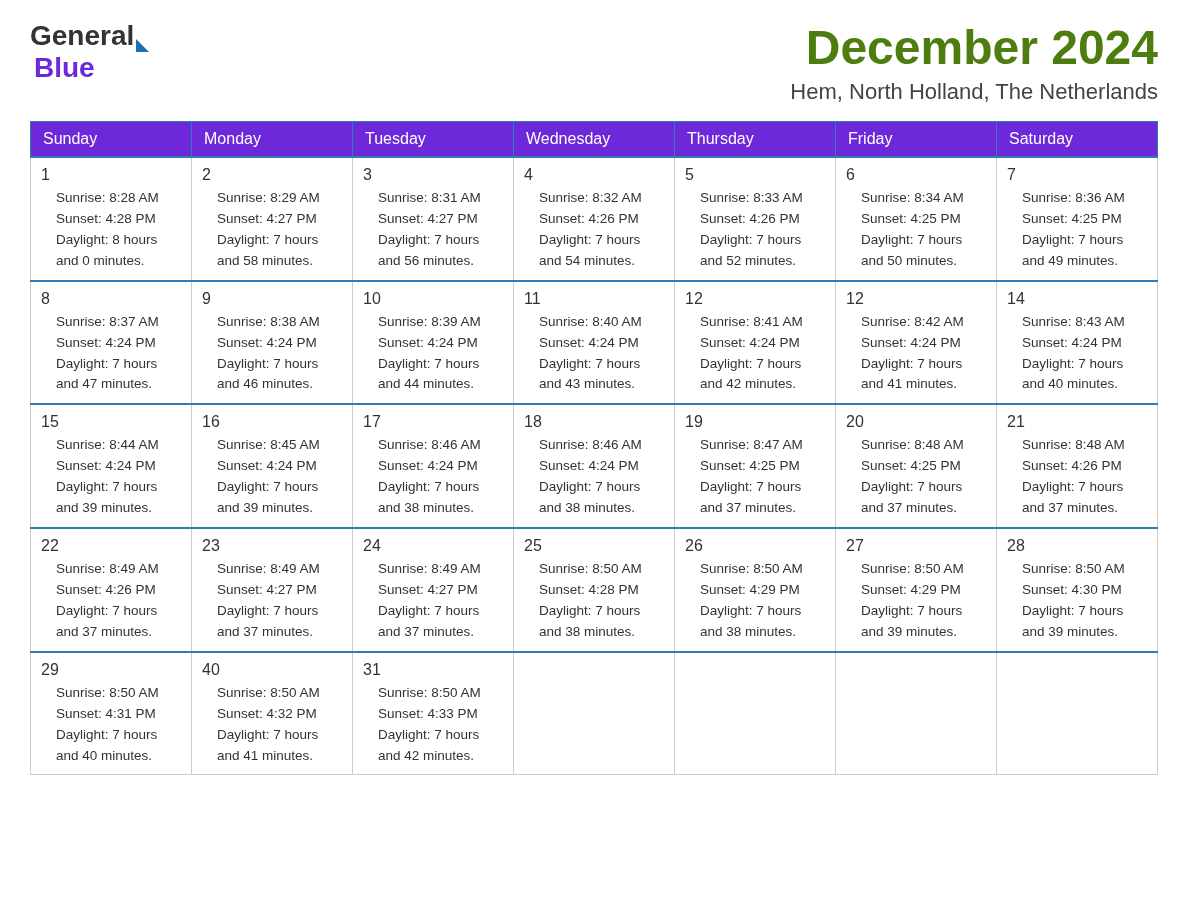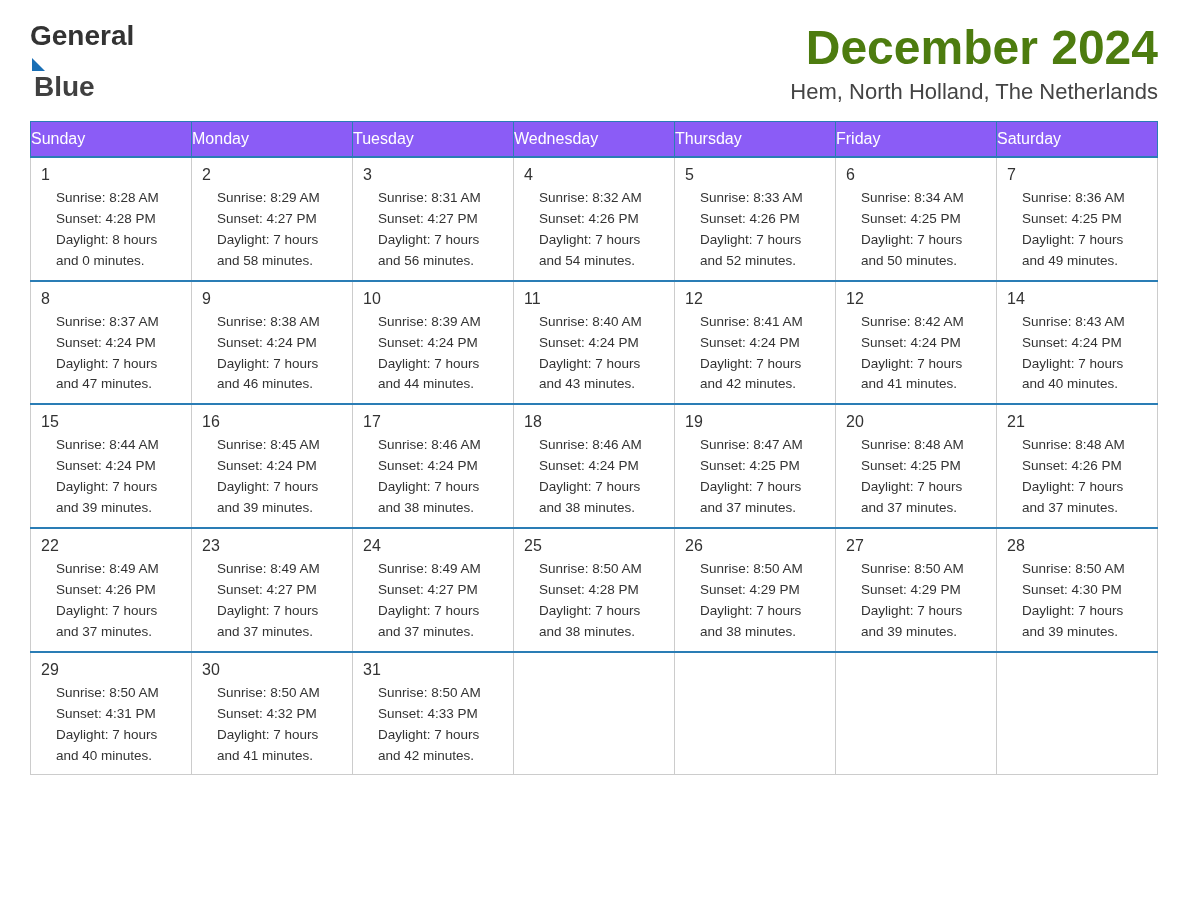--- a/index.html
+++ b/index.html
@@ -16,46 +16,45 @@
       align-items: flex-start;
       margin-bottom: 16px;
     }
     .logo-container {
       display: flex;
       flex-direction: column;
       align-items: flex-start;
     }
     .logo-row {
       display: flex;
-      align-items: flex-start;
-      flex-direction: column;
+      align-items: flex-end;
     }
     .title-container {
       text-align: right;
     }
     .month-title {
       font-size: 48px;
       font-weight: bold;
       color: #4d7c0f;
     }
     .subtitle {
       font-size: 22px;
       color: #444;
       margin-top: 4px;
     }
     .calendar {
       width: 100%;
       border-collapse: collapse;
     }
     .calendar th {
-      background-color: #8b5cf6;
+      background-color: #6d28d9;
       color: #fff;
       font-size: 16px;
       font-weight: normal;
-      padding: 8px 0;
+      padding: 8px 12px;
       text-align: left;
       border: 1px solid #2a7db5;
     }
     .calendar td {
       vertical-align: top;
       padding: 8px 10px;
       border: 1px solid #ccc;
       width: 14.28%;
       min-height: 110px;
       font-size: 13.5px;
@@ -82,21 +81,21 @@
 </head>
 <body>
 
 <div class="header">
   <div class="logo-container">
     <div class="logo-row">
       <span style="font-size:28px;font-weight:bold;color:#333;">General</span>
       <span style="display:inline-block;width:0;height:0;border-left:13px solid #1a6fb5;border-top:13px solid transparent;margin-left:2px;margin-top:6px;"></span>
     </div>
     <div>
-      <span style="font-size:28px;font-weight:bold;color:#404040;margin-left:4px;">Blue</span>
+      <span style="font-size:28px;font-weight:bold;color:#6d28d9;margin-left:4px;">Blue</span>
     </div>
   </div>
   <div class="title-container">
     <div class="month-title">December 2024</div>
     <div class="subtitle">Hem, North Holland, The Netherlands</div>
   </div>
 </div>
 
 <table class="calendar">
   <thead>
@@ -230,21 +229,21 @@
           <span class="day-num">28</span>
           <div class="day-info">Sunrise: 8:50 AM<br>Sunset: 4:30 PM<br>Daylight: 7 hours and 39 minutes.</div>
         </td>
       </tr>
       <tr>
         <td>
           <span class="day-num">29</span>
           <div class="day-info">Sunrise: 8:50 AM<br>Sunset: 4:31 PM<br>Daylight: 7 hours and 40 minutes.</div>
         </td>
         <td>
-          <span class="day-num">30</span>
+          <span class="day-num">40</span>
           <div class="day-info">Sunrise: 8:50 AM<br>Sunset: 4:32 PM<br>Daylight: 7 hours and 41 minutes.</div>
         </td>
         <td>
           <span class="day-num">31</span>
           <div class="day-info">Sunrise: 8:50 AM<br>Sunset: 4:33 PM<br>Daylight: 7 hours and 42 minutes.</div>
         </td>
         <td class="empty-cell"></td>
         <td class="empty-cell"></td>
         <td class="empty-cell"></td>
         <td class="empty-cell"></td>

